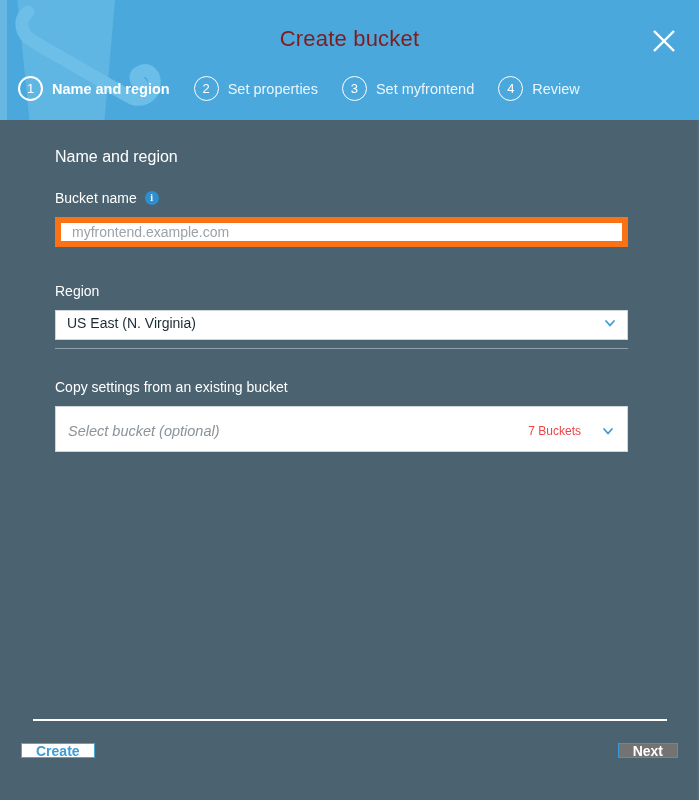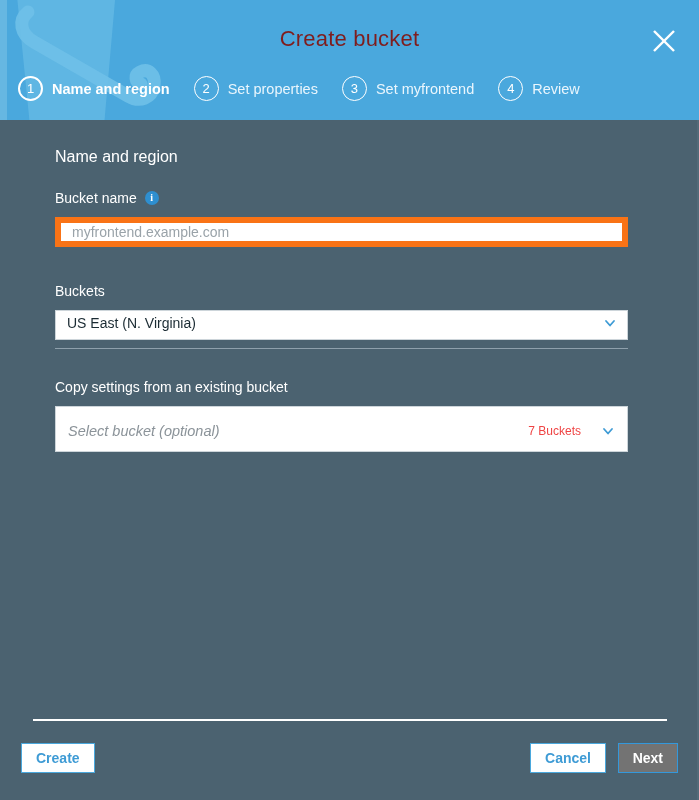--- a/index.html
+++ b/index.html
@@ -218,21 +218,21 @@
   .footer-rule {
     position: absolute;
     left: 33px;
     top: 15px;
     width: 634px;
     height: 2px;
     background: #ffffff;
   }
   .btn {
     position: absolute;
-    height: 30px;
+    height: 15px;
     display: flex;
     align-items: center;
     justify-content: center;
     font-size: 14px;
     font-weight: bold;
     cursor: pointer;
     padding: 0 14px;
   }
   .btn-outline {
     background: #ffffff;
@@ -315,21 +315,21 @@
         <span>Bucket name</span>
         <span class="info-icon">i</span>
       </div>
       <div class="text-input">
         <span class="placeholder">myfrontend.example.com</span>
       </div>
     </div>
 
     <div class="field" id="field-region">
       <div class="field-label field-label-row">
-        <span>Buckets</span>
+        <span>Region</span>
       </div>
       <div class="select-box">
         <span class="value">US East (N. Virginia)</span>
         <svg class="chev" viewBox="0 0 14 14" xmlns="http://www.w3.org/2000/svg">
           <polyline points="3,5 7,9.5 11,5" fill="none" stroke="#3e9bd5" stroke-width="1.8" stroke-linecap="round" stroke-linejoin="round"></polyline>
         </svg>
       </div>
     </div>
 
     <div class="divider-soft"></div>
@@ -348,20 +348,19 @@
     </div>
 
   </div>
 
   <div class="footer">
     <div class="footer-rule"></div>
 
     <div class="btn btn-outline" id="btn-create">Create</div>
 
     <div class="footer-right">
-      <div class="btn btn-outline" id="btn-cancel">Cancel</div>
       <div class="btn btn-primary" id="btn-next">Next</div>
     </div>
   </div>
 
   <div class="scroll-sliver"></div>
 
 </div>
 
 </body></html>

